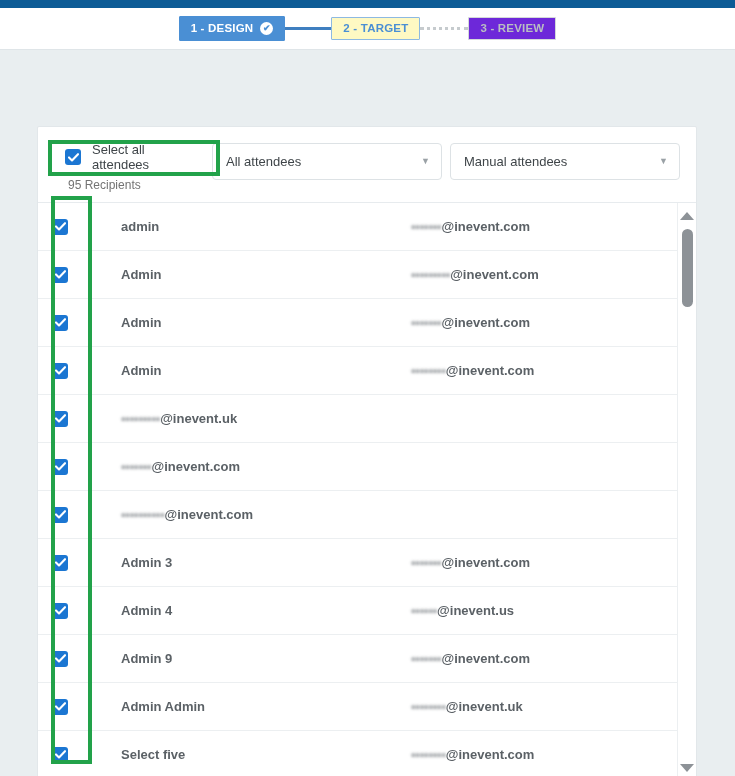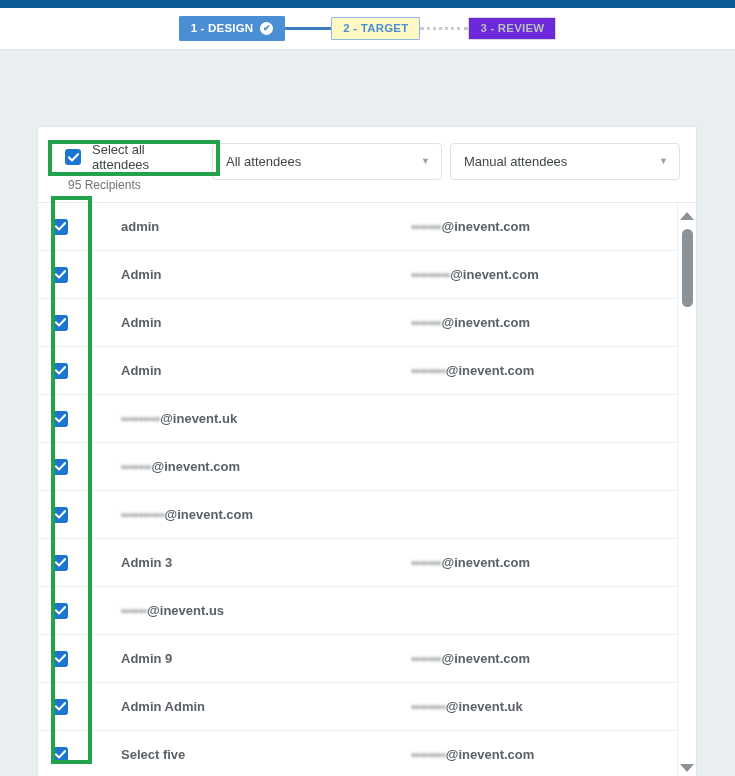--- a/index.html
+++ b/index.html
@@ -394,20 +394,21 @@
             <div class="email"><span class="masked">•••••••</span>@inevent.com</div>
           </div>
           <div class="row">
             <div class="cbcell">
               <span class="cb">
                 <svg width="11" height="9" viewBox="0 0 11 9" aria-hidden="true">
                   <path d="M1 4.4 L4 7.4 L10 1.2" stroke="#ffffff" stroke-width="2.1" fill="none" stroke-linecap="round" stroke-linejoin="round"></path>
                 </svg>
               </span>
             </div>
+            <div class="name">Admin 4</div>
             <div class="email"><span class="masked">••••••</span>@inevent.us</div>
           </div>
           <div class="row">
             <div class="cbcell">
               <span class="cb">
                 <svg width="11" height="9" viewBox="0 0 11 9" aria-hidden="true">
                   <path d="M1 4.4 L4 7.4 L10 1.2" stroke="#ffffff" stroke-width="2.1" fill="none" stroke-linecap="round" stroke-linejoin="round"></path>
                 </svg>
               </span>
             </div>

